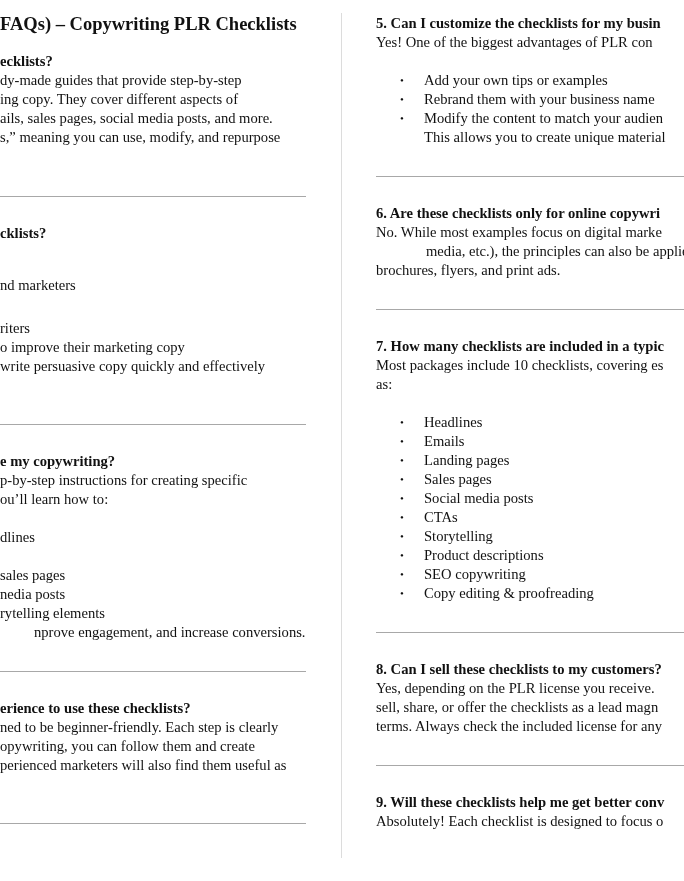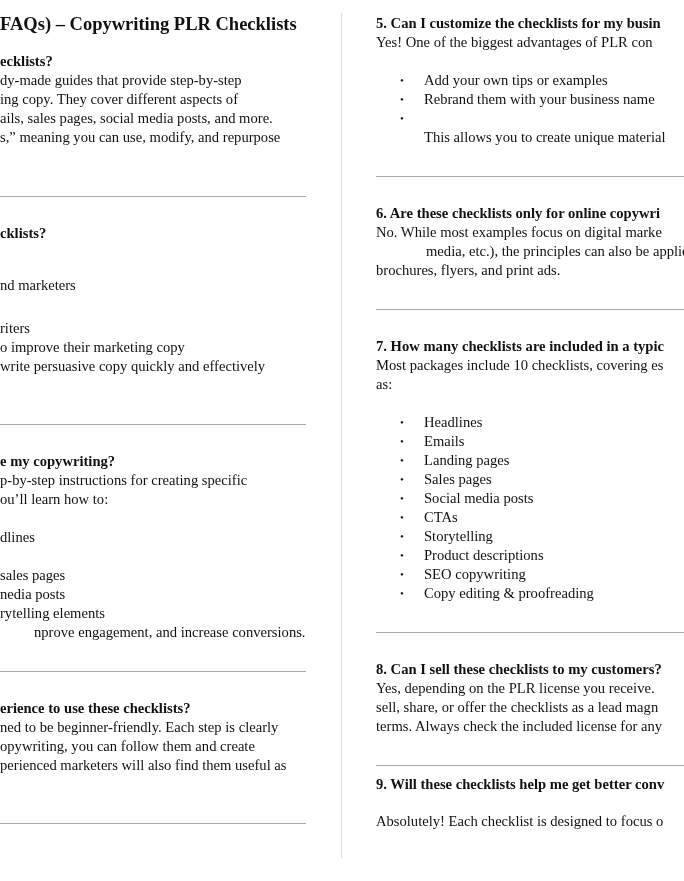--- a/index.html
+++ b/index.html
@@ -57,20 +57,21 @@
 <div class="divider-v"></div>
 
 <div class="page right" id="page-right">
   <div class="line q" style="left:34px;top:14px;">5. Can I customize the checklists for my busin</div>
   <div class="line" style="left:34px;top:33px;">Yes! One of the biggest advantages of PLR con</div>
   <span class="bullet" style="left:58px;top:71px;">•</span>
   <div class="line" style="left:82px;top:71px;">Add your own tips or examples</div>
   <span class="bullet" style="left:58px;top:90px;">•</span>
   <div class="line" style="left:82px;top:90px;">Rebrand them with your business name</div>
   <span class="bullet" style="left:58px;top:109px;">•</span>
+  <div class="line" style="left:82px;top:109px;">Modify the content to match your audien</div>
   <div class="line" style="left:82px;top:128px;">This allows you to create unique material</div>
   <div class="hr" style="top:176px;"></div>
 
   <div class="line q" style="left:34px;top:204px;">6. Are these checklists only for online copywri</div>
   <div class="line" style="left:34px;top:223px;">No. While most examples focus on digital marke</div>
   <div class="line" style="left:50px;top:242px;margin-left:34px;">media, etc.), the principles can also be applied to</div>
   <div class="line" style="left:34px;top:261px;">brochures, flyers, and print ads.</div>
   <div class="hr" style="top:309px;"></div>
 
   <div class="line q" style="left:34px;top:337px;">7. How many checklists are included in a typic</div>
@@ -99,15 +100,15 @@
       <div class="line" style="left: 82px; top: 584px;">Copy editing &amp; proofreading</div>
     </div>
   <div class="hr" style="top:632px;"></div>
 
   <div class="line q" style="left:34px;top:660px;">8. Can I sell these checklists to my customers?</div>
   <div class="line" style="left:34px;top:679px;">Yes, depending on the PLR license you receive.</div>
   <div class="line" style="left:34px;top:698px;">sell, share, or offer the checklists as a lead magn</div>
   <div class="line" style="left:34px;top:717px;">terms. Always check the included license for any</div>
   <div class="hr" style="top:765px;"></div>
 
-  <div class="line q" style="left:34px;top:775px;">9. Will these checklists help me get better conv</div>
+  <div class="line q" style="left:34px;top:793px;">9. Will these checklists help me get better conv</div>
   <div class="line" style="left:34px;top:812px;">Absolutely! Each checklist is designed to focus o</div>
 </div>
 
 </body></html>

